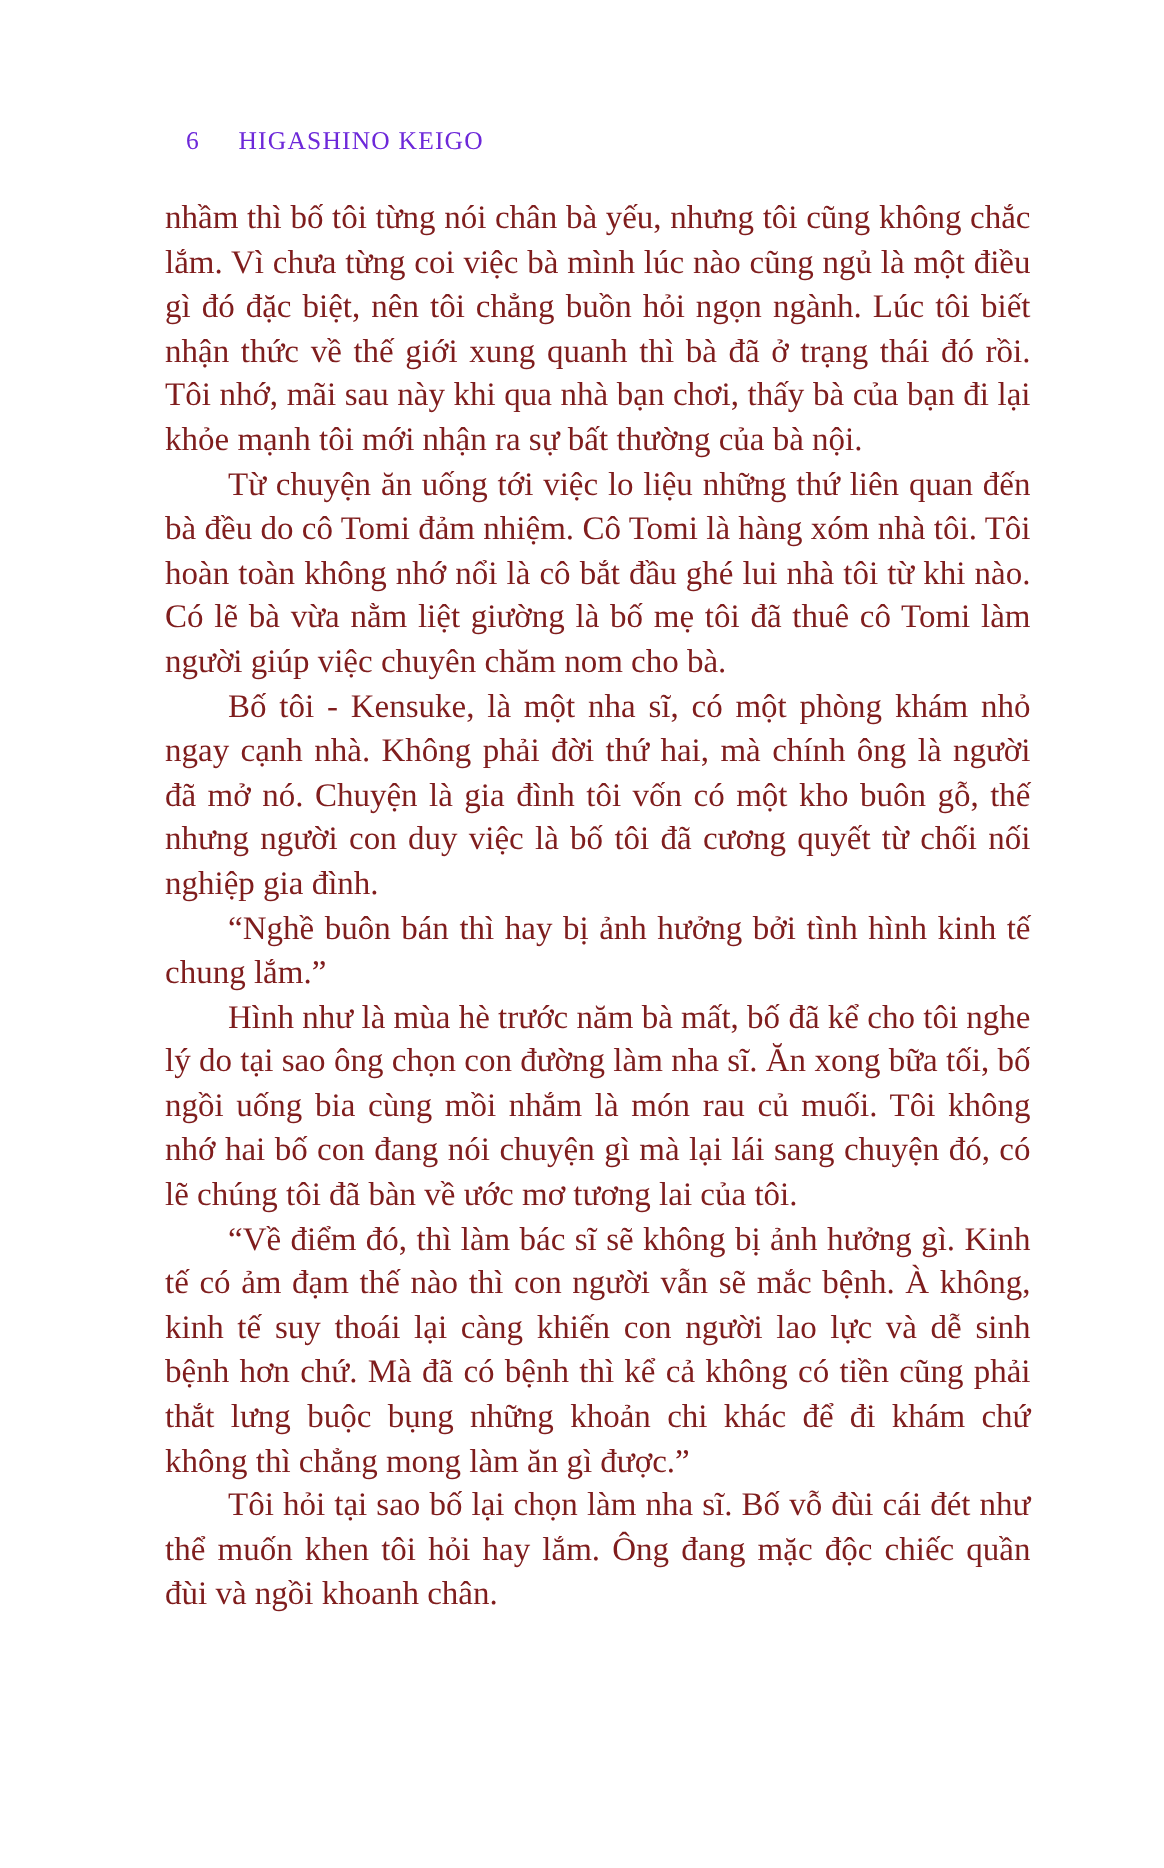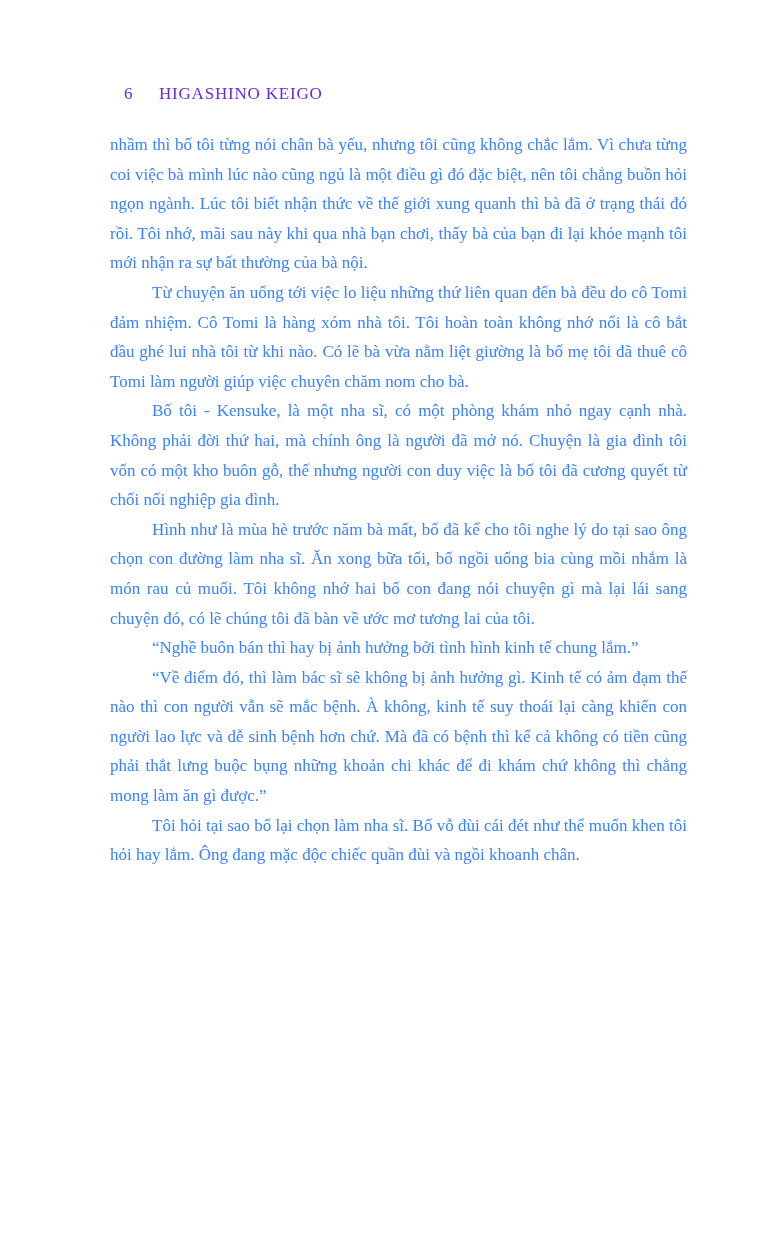--- a/index.html
+++ b/index.html
@@ -30,24 +30,24 @@
   }
   .running-header .page-number {
     display: inline-block;
     min-width: 35px;
   }
   .page-body {
     position: absolute;
     top: 130px;
     left: 110px;
     width: 577px;
-    font-size: 17px;
+    font-size: 22px;
     line-height: 29.6px;
     text-align: justify;
-    color: #3b82f6;
+    color: #7f1d1d;
   }
   .page-body p {
     margin: 0;
     padding: 0;
     text-indent: 42px;
   }
   .page-body p.continuation {
     text-indent: 0;
   }
 </style>
@@ -57,19 +57,19 @@
 <div class="book-page">
 
   <header class="running-header">
     <span class="page-number">6</span><span>HIGASHINO KEIGO</span>
   </header>
 
   <main class="page-body">
     <p class="continuation">nhầm thì bố tôi từng nói chân bà yếu, nhưng tôi cũng không chắc lắm. Vì chưa từng coi việc bà mình lúc nào cũng ngủ là một điều gì đó đặc biệt, nên tôi chẳng buồn hỏi ngọn ngành. Lúc tôi biết nhận thức về thế giới xung quanh thì bà đã ở trạng thái đó rồi. Tôi nhớ, mãi sau này khi qua nhà bạn chơi, thấy bà của bạn đi lại khỏe mạnh tôi mới nhận ra sự bất thường của bà nội.</p>
     <p>Từ chuyện ăn uống tới việc lo liệu những thứ liên quan đến bà đều do cô Tomi đảm nhiệm. Cô Tomi là hàng xóm nhà tôi. Tôi hoàn toàn không nhớ nổi là cô bắt đầu ghé lui nhà tôi từ khi nào. Có lẽ bà vừa nằm liệt giường là bố mẹ tôi đã thuê cô Tomi làm người giúp việc chuyên chăm nom cho bà.</p>
     <p>Bố tôi - Kensuke, là một nha sĩ, có một phòng khám nhỏ ngay cạnh nhà. Không phải đời thứ hai, mà chính ông là người đã mở nó. Chuyện là gia đình tôi vốn có một kho buôn gỗ, thế nhưng người con duy việc là bố tôi đã cương quyết từ chối nối nghiệp gia đình.</p>
+    <p>“Nghề buôn bán thì hay bị ảnh hưởng bởi tình hình kinh tế chung lắm.”</p>
     <p>Hình như là mùa hè trước năm bà mất, bố đã kể cho tôi nghe lý do tại sao ông chọn con đường làm nha sĩ. Ăn xong bữa tối, bố ngồi uống bia cùng mồi nhắm là món rau củ muối. Tôi không nhớ hai bố con đang nói chuyện gì mà lại lái sang chuyện đó, có lẽ chúng tôi đã bàn về ước mơ tương lai của tôi.</p>
-    <p>“Nghề buôn bán thì hay bị ảnh hưởng bởi tình hình kinh tế chung lắm.”</p>
     <p>“Về điểm đó, thì làm bác sĩ sẽ không bị ảnh hưởng gì. Kinh tế có ảm đạm thế nào thì con người vẫn sẽ mắc bệnh. À không, kinh tế suy thoái lại càng khiến con người lao lực và dễ sinh bệnh hơn chứ. Mà đã có bệnh thì kể cả không có tiền cũng phải thắt lưng buộc bụng những khoản chi khác để đi khám chứ không thì chẳng mong làm ăn gì được.”</p>
     <p>Tôi hỏi tại sao bố lại chọn làm nha sĩ. Bố vỗ đùi cái đét như thể muốn khen tôi hỏi hay lắm. Ông đang mặc độc chiếc quần đùi và ngồi khoanh chân.</p>
   </main>
 
 </div>
 
 </body></html>

